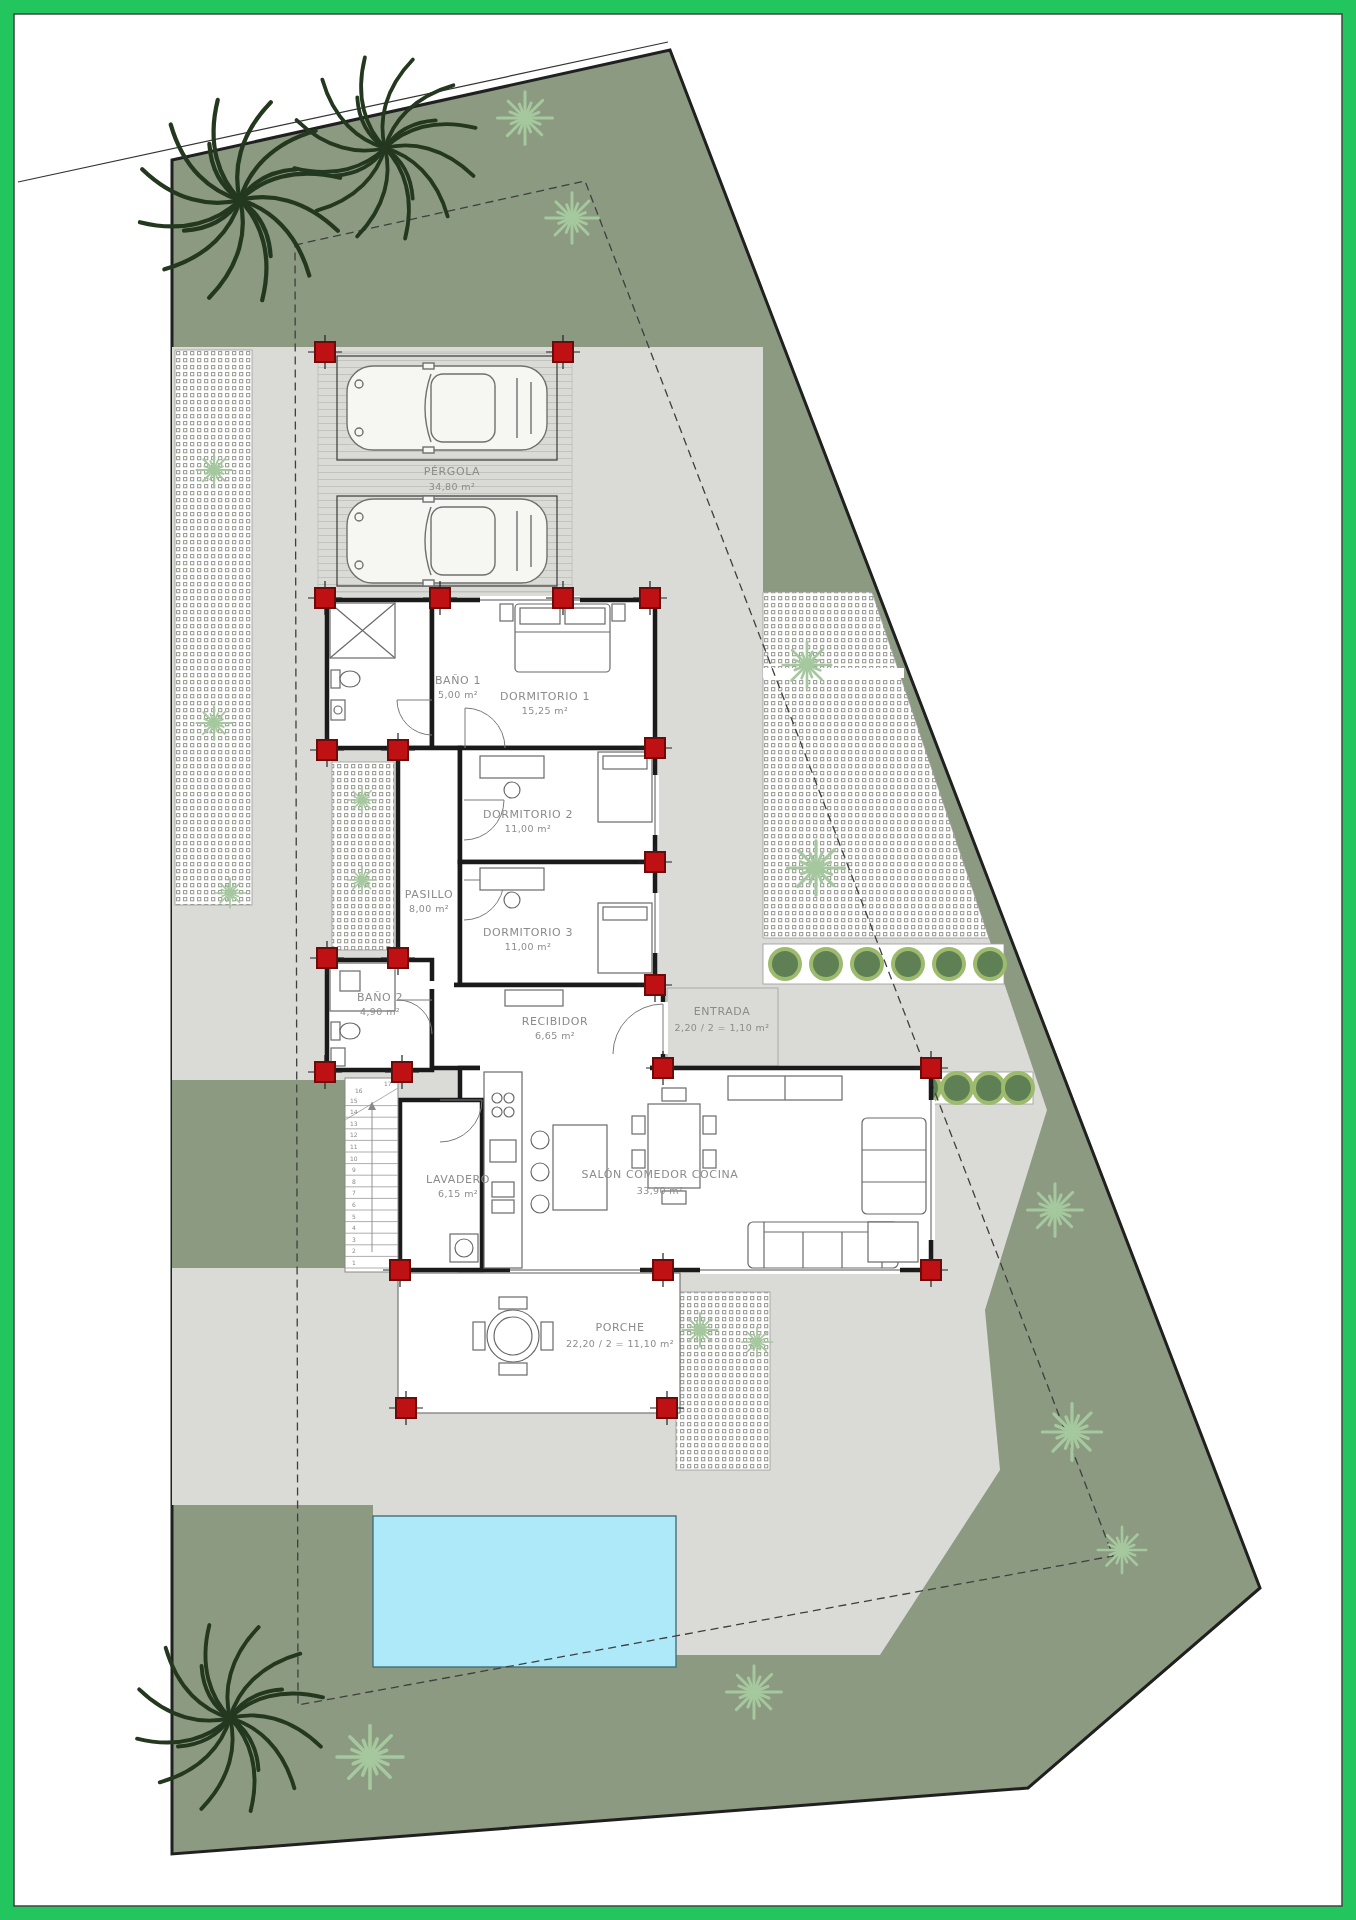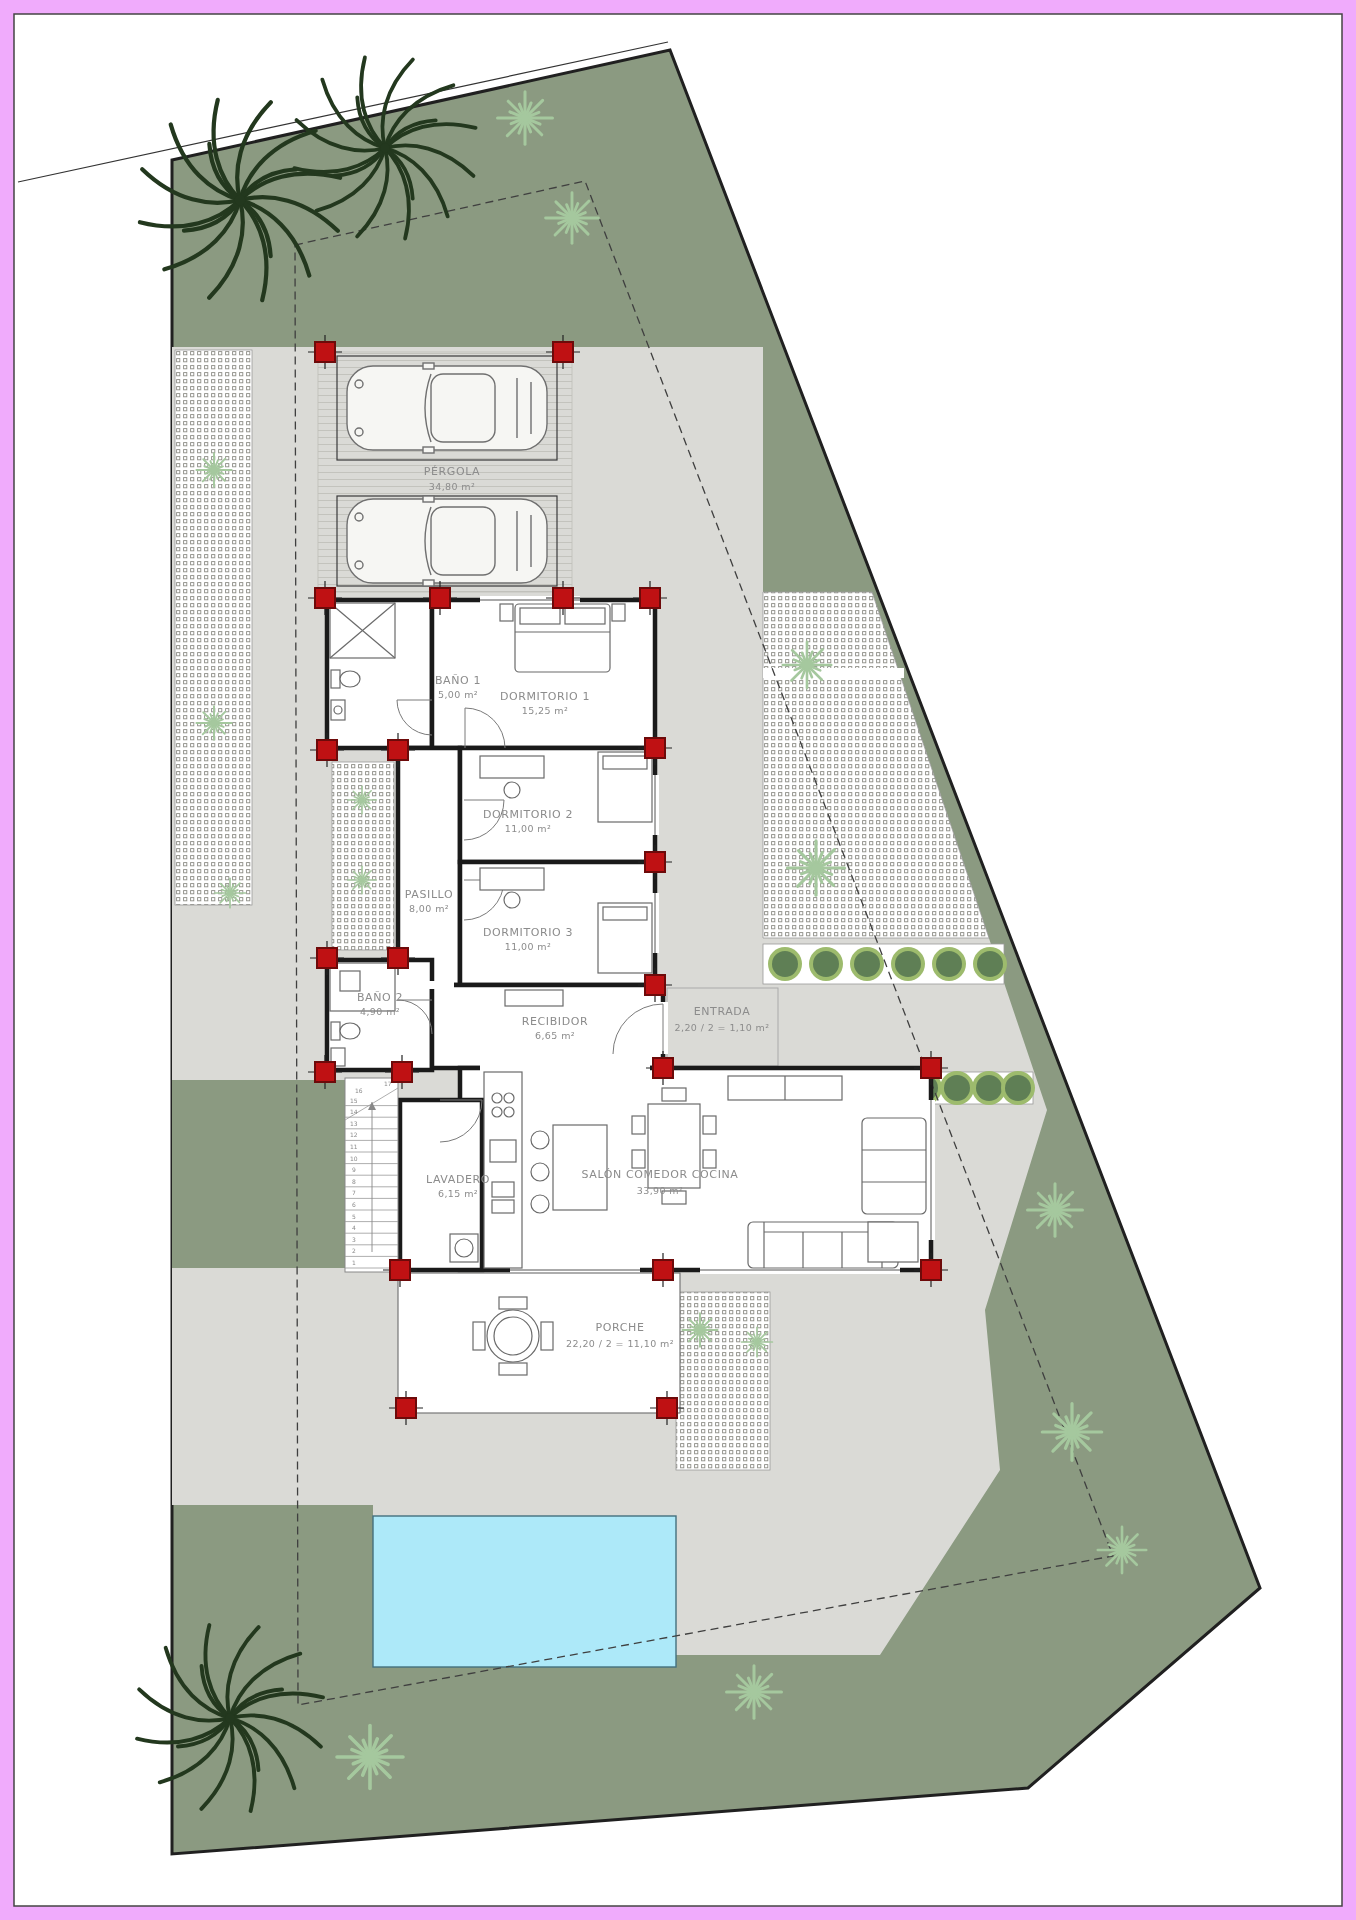--- a/index.html
+++ b/index.html
@@ -1,16 +1,16 @@
 <!DOCTYPE html>
 <html><head>
 <meta charset="utf-8">
 <style>
   html,body{margin:0;padding:0;background:#ffffff;}
-  .page{position:relative;width:1356px;height:1920px;background:#f0abfc;overflow:hidden;}
+  .page{position:relative;width:1356px;height:1920px;background:#22c55e;overflow:hidden;}
   svg{display:block;}
   text{font-family:"DejaVu Sans", sans-serif;fill:#8c8c8c;}
   .room-name{font-size:11px;letter-spacing:.6px;}
   .room-area{font-size:9.5px;letter-spacing:.4px;}
   .stair-num{font-size:6px;fill:#8a8a8a;}
 </style>
 </head>
 <body>
 
 <div class="page">

